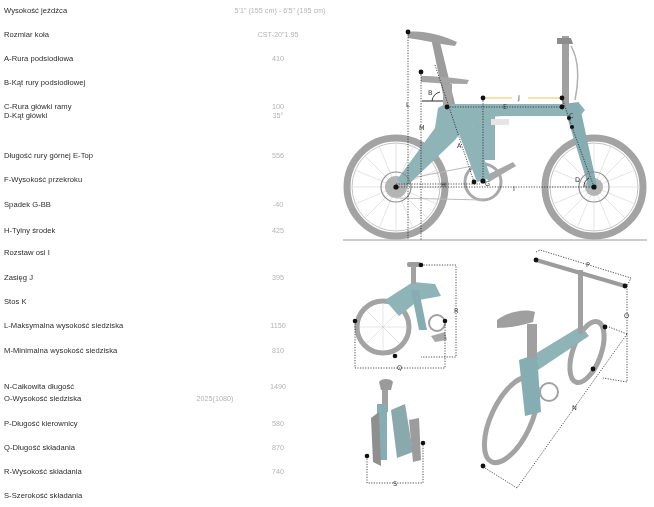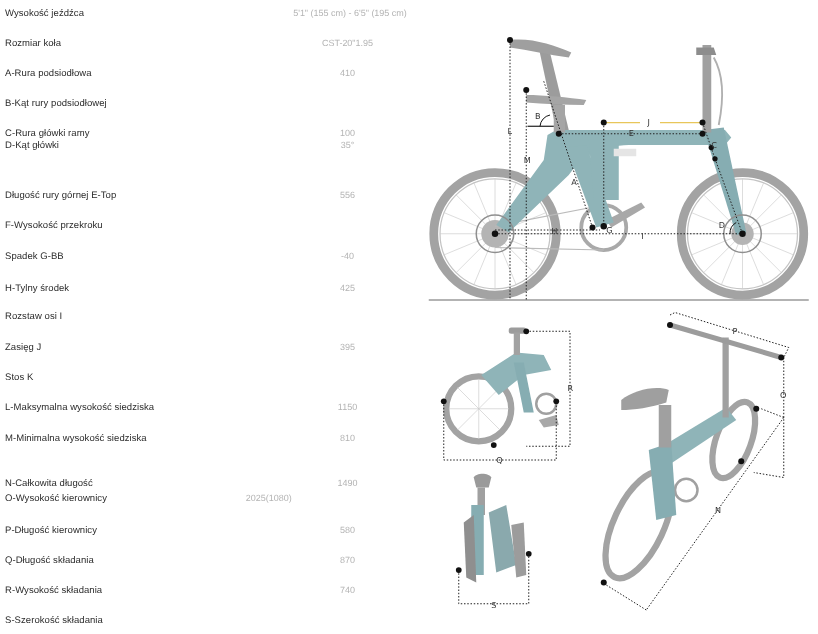--- a/index.html
+++ b/index.html
@@ -73,21 +73,21 @@
     </div>
     <div class="spec-row" style="top: 345px;">
       <span class="spec-label">M-Minimalna wysokość siedziska</span>
       <span class="spec-value" style="left: 218px;">810</span>
     </div>
     <div class="spec-row" style="top: 369px; margin-top: 12px;">
       <span class="spec-label">N-Całkowita długość</span>
       <span class="spec-value" style="left: 218px;">1490</span>
     </div>
     <div class="spec-row" style="top: 393px;">
-      <span class="spec-label">O-Wysokość kierownicy</span>
+      <span class="spec-label">O-Wysokość siedziska</span>
       <span class="spec-value" style="left: 155px;">2025(1080)</span>
     </div>
     <div class="spec-row" style="top: 418px;">
       <span class="spec-label">P-Długość kierownicy</span>
       <span class="spec-value" style="left: 218px;">580</span>
     </div>
     <div class="spec-row" style="top: 442px;">
       <span class="spec-label">Q-Długość składania</span>
       <span class="spec-value" style="left: 218px;">870</span>
     </div>

